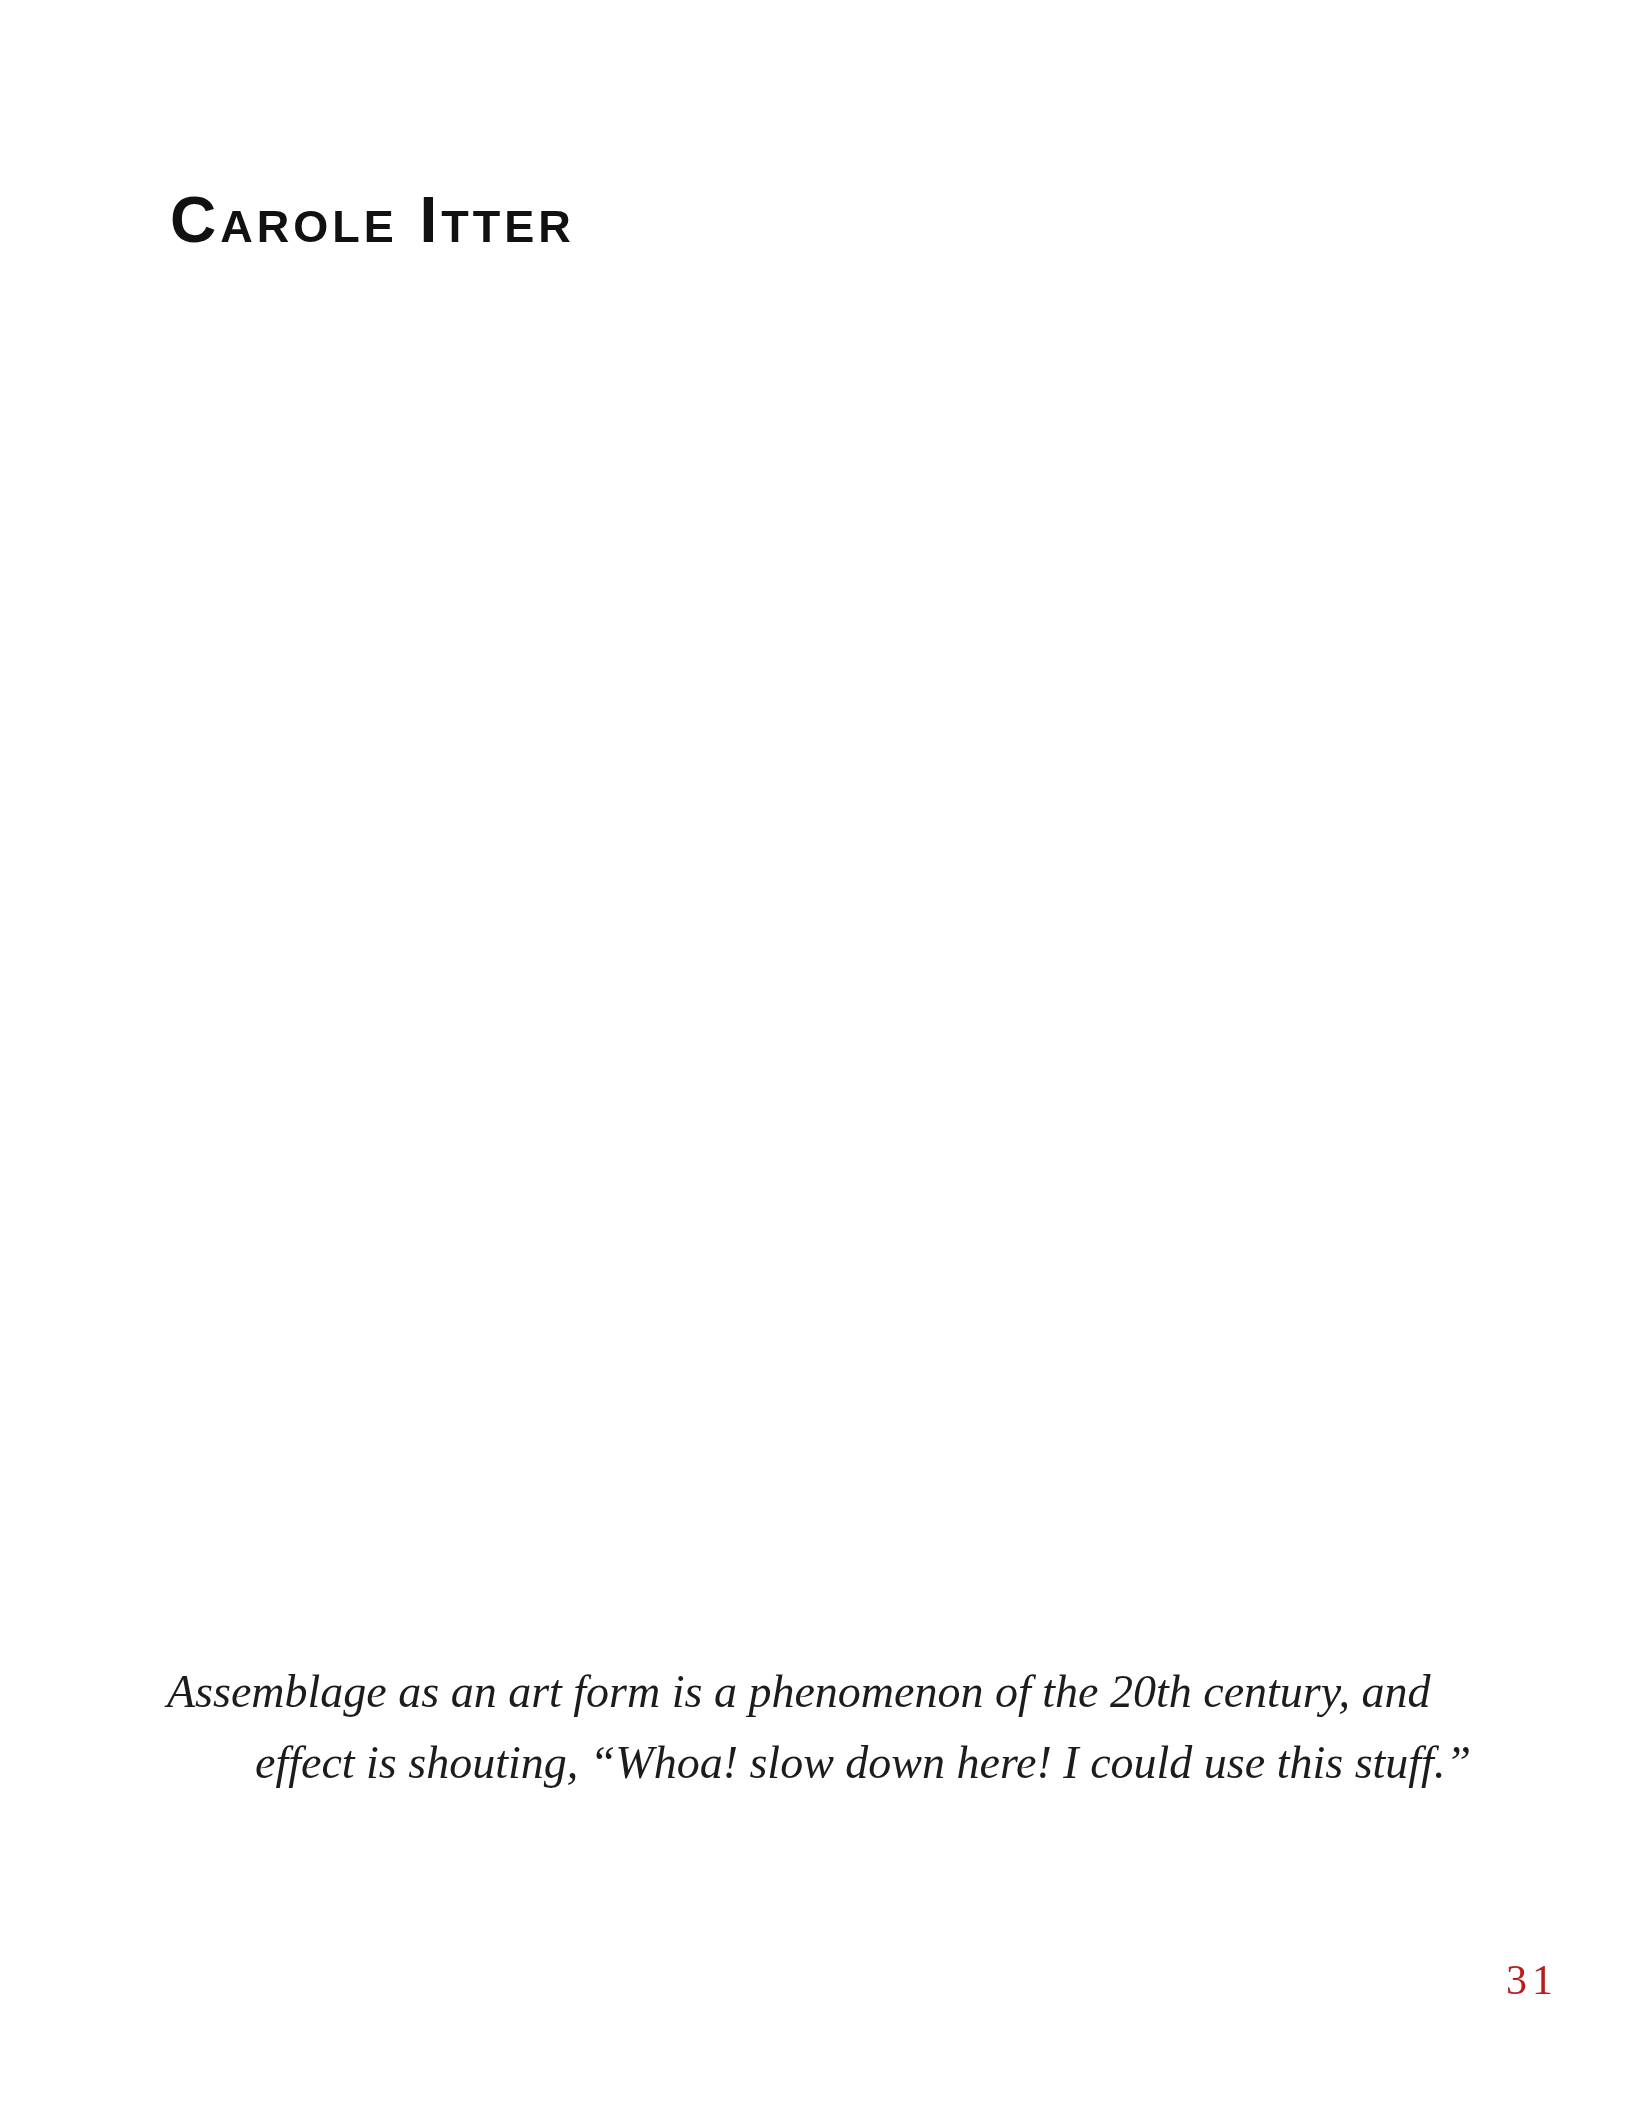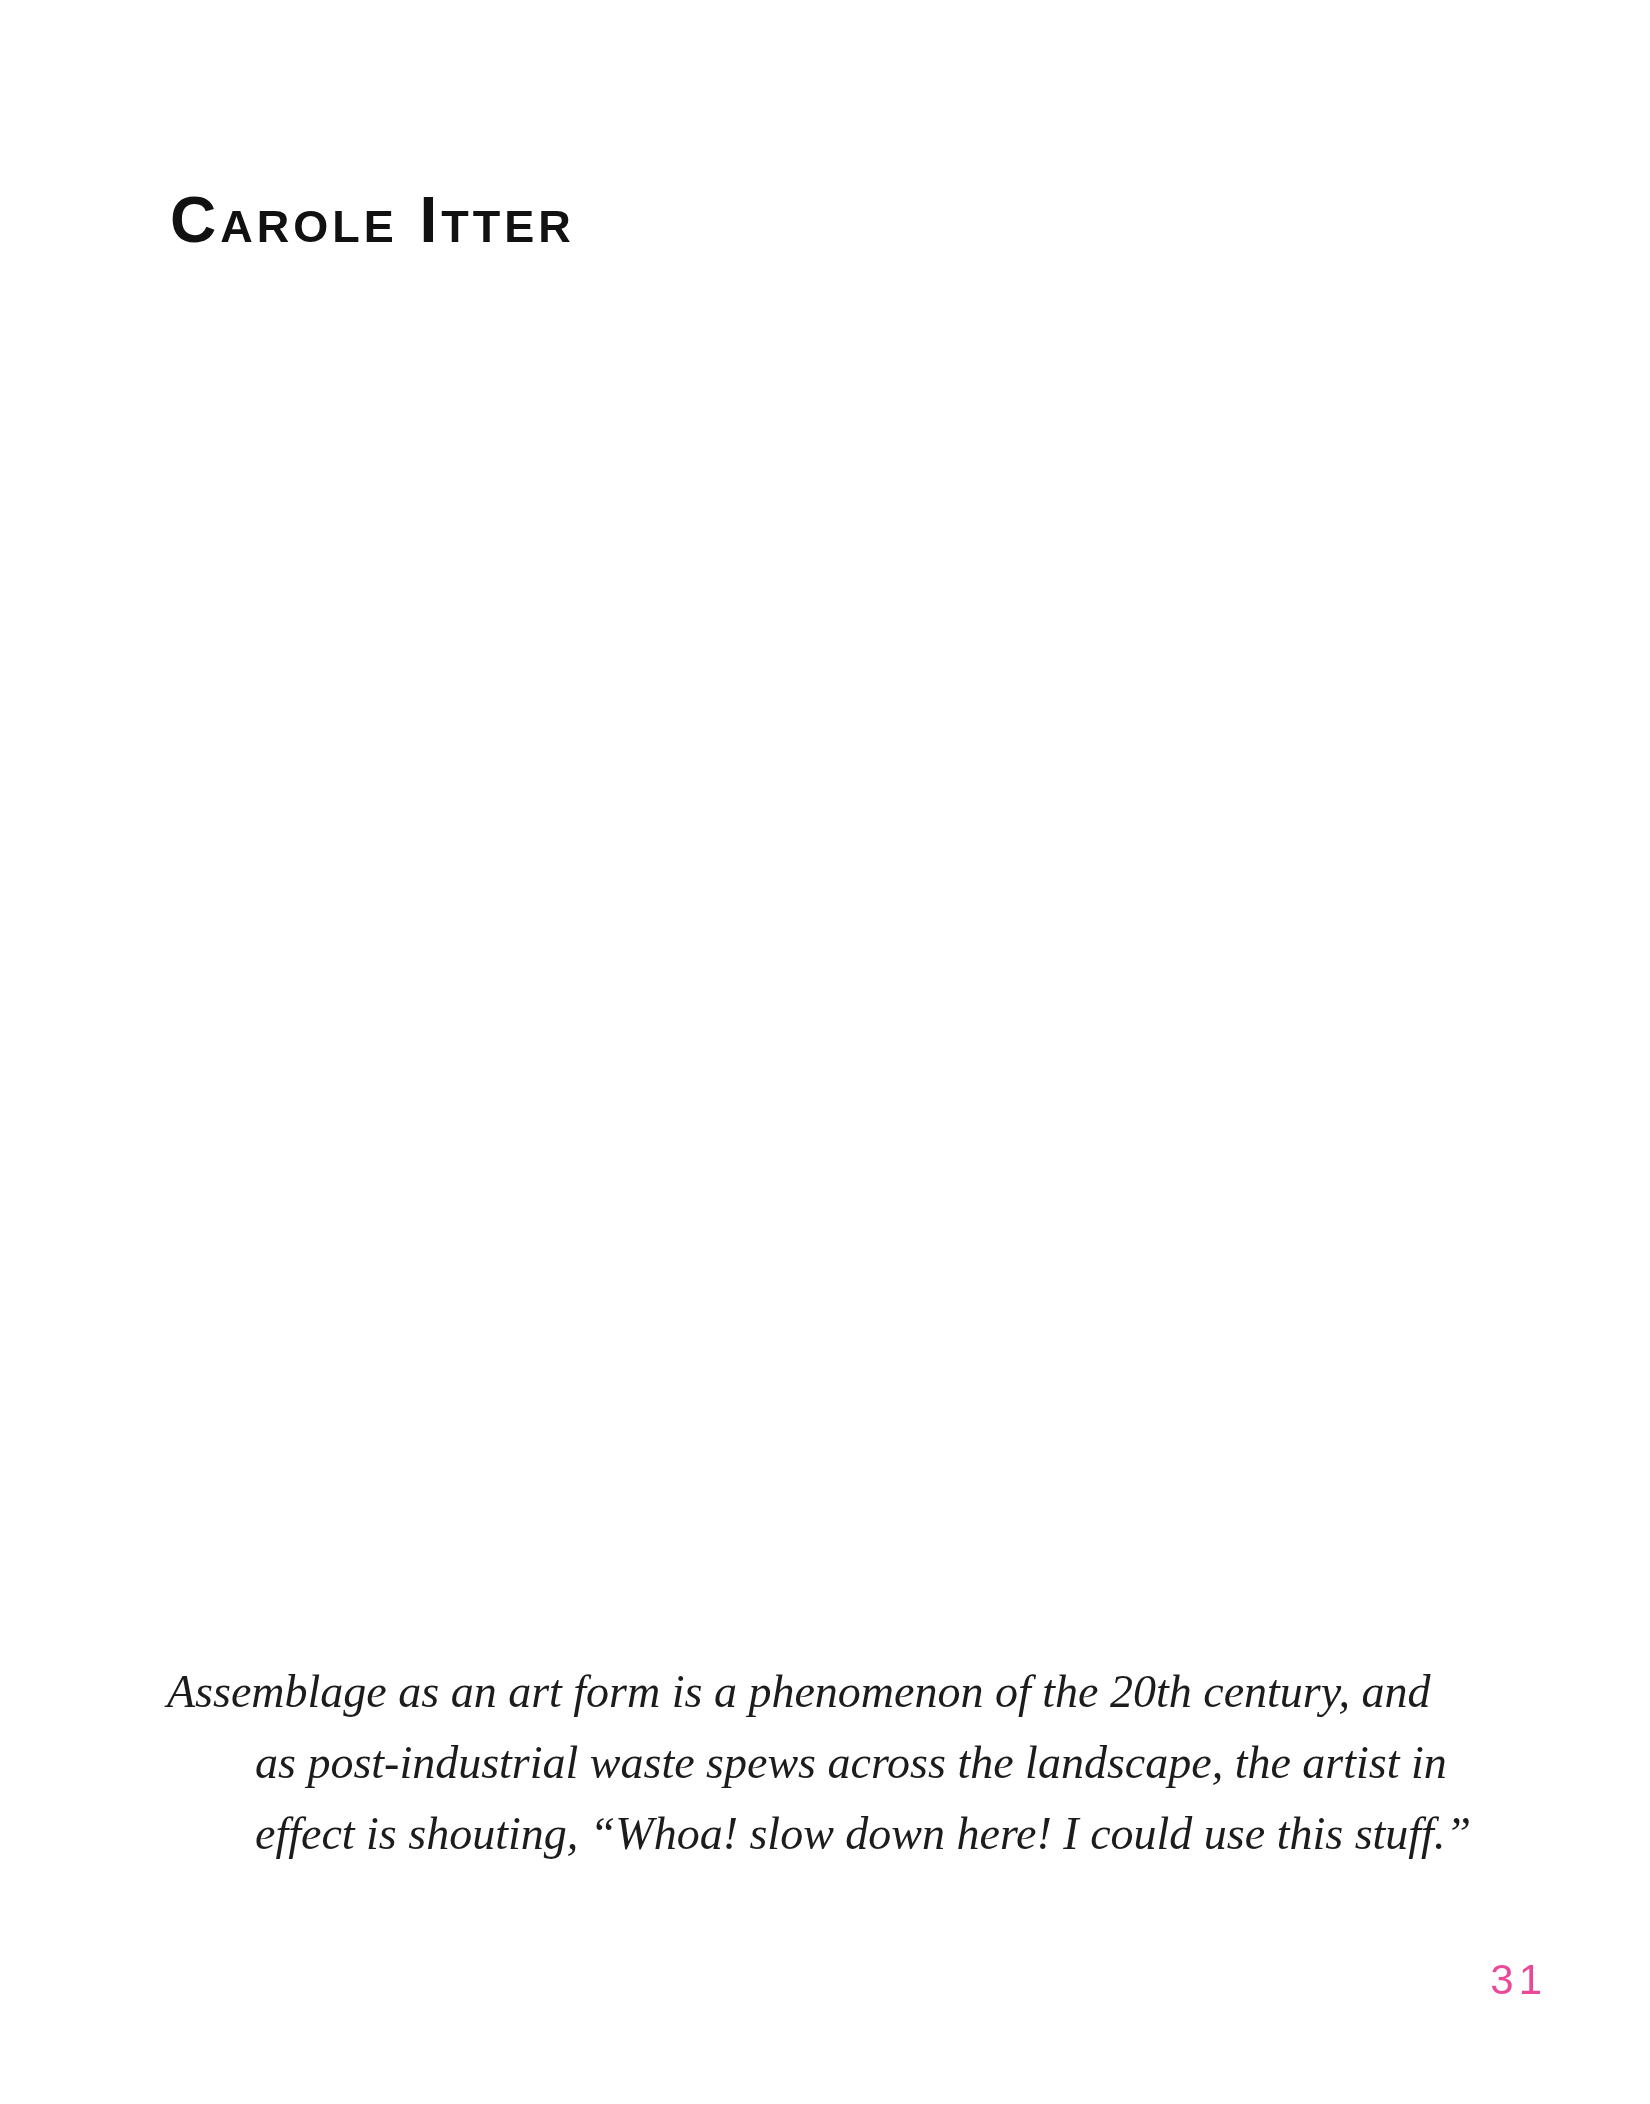--- a/index.html
+++ b/index.html
@@ -39,38 +39,37 @@
     color: #1c1c1c;
   }
   .epigraph .quote-line {
     white-space: nowrap;
   }
   .epigraph .quote-line.first {
     margin-left: -88px;
   }
   .page-number {
     position: absolute;
-    right: 103px;
+    right: 92px;
     top: 1956px;
-    font-family: Liberation Sans, sans-serif;
+    font-family: Liberation Serif, serif;
     font-weight: normal;
     font-size: 42px;
     line-height: 48px;
     letter-spacing: 5px;
-    color: #ec4899;
+    color: #b91c1c;
   }
 </style>
 </head>
 <body>
 
 <div class="page">
 
   <h1 class="artist-heading">Carole Itter</h1>
 
   <blockquote class="epigraph">
     <div class="quote-line first">Assemblage as an art form is a phenomenon of the 20th century, and</div>
-    <div class="quote-line">as post-industrial waste spews across the landscape, the artist in</div>
     <div class="quote-line">effect is shouting, “Whoa! slow down here! I could use this stuff.”</div>
   </blockquote>
 
   <div class="page-number">31</div>
 
 </div>
 
 </body></html>

